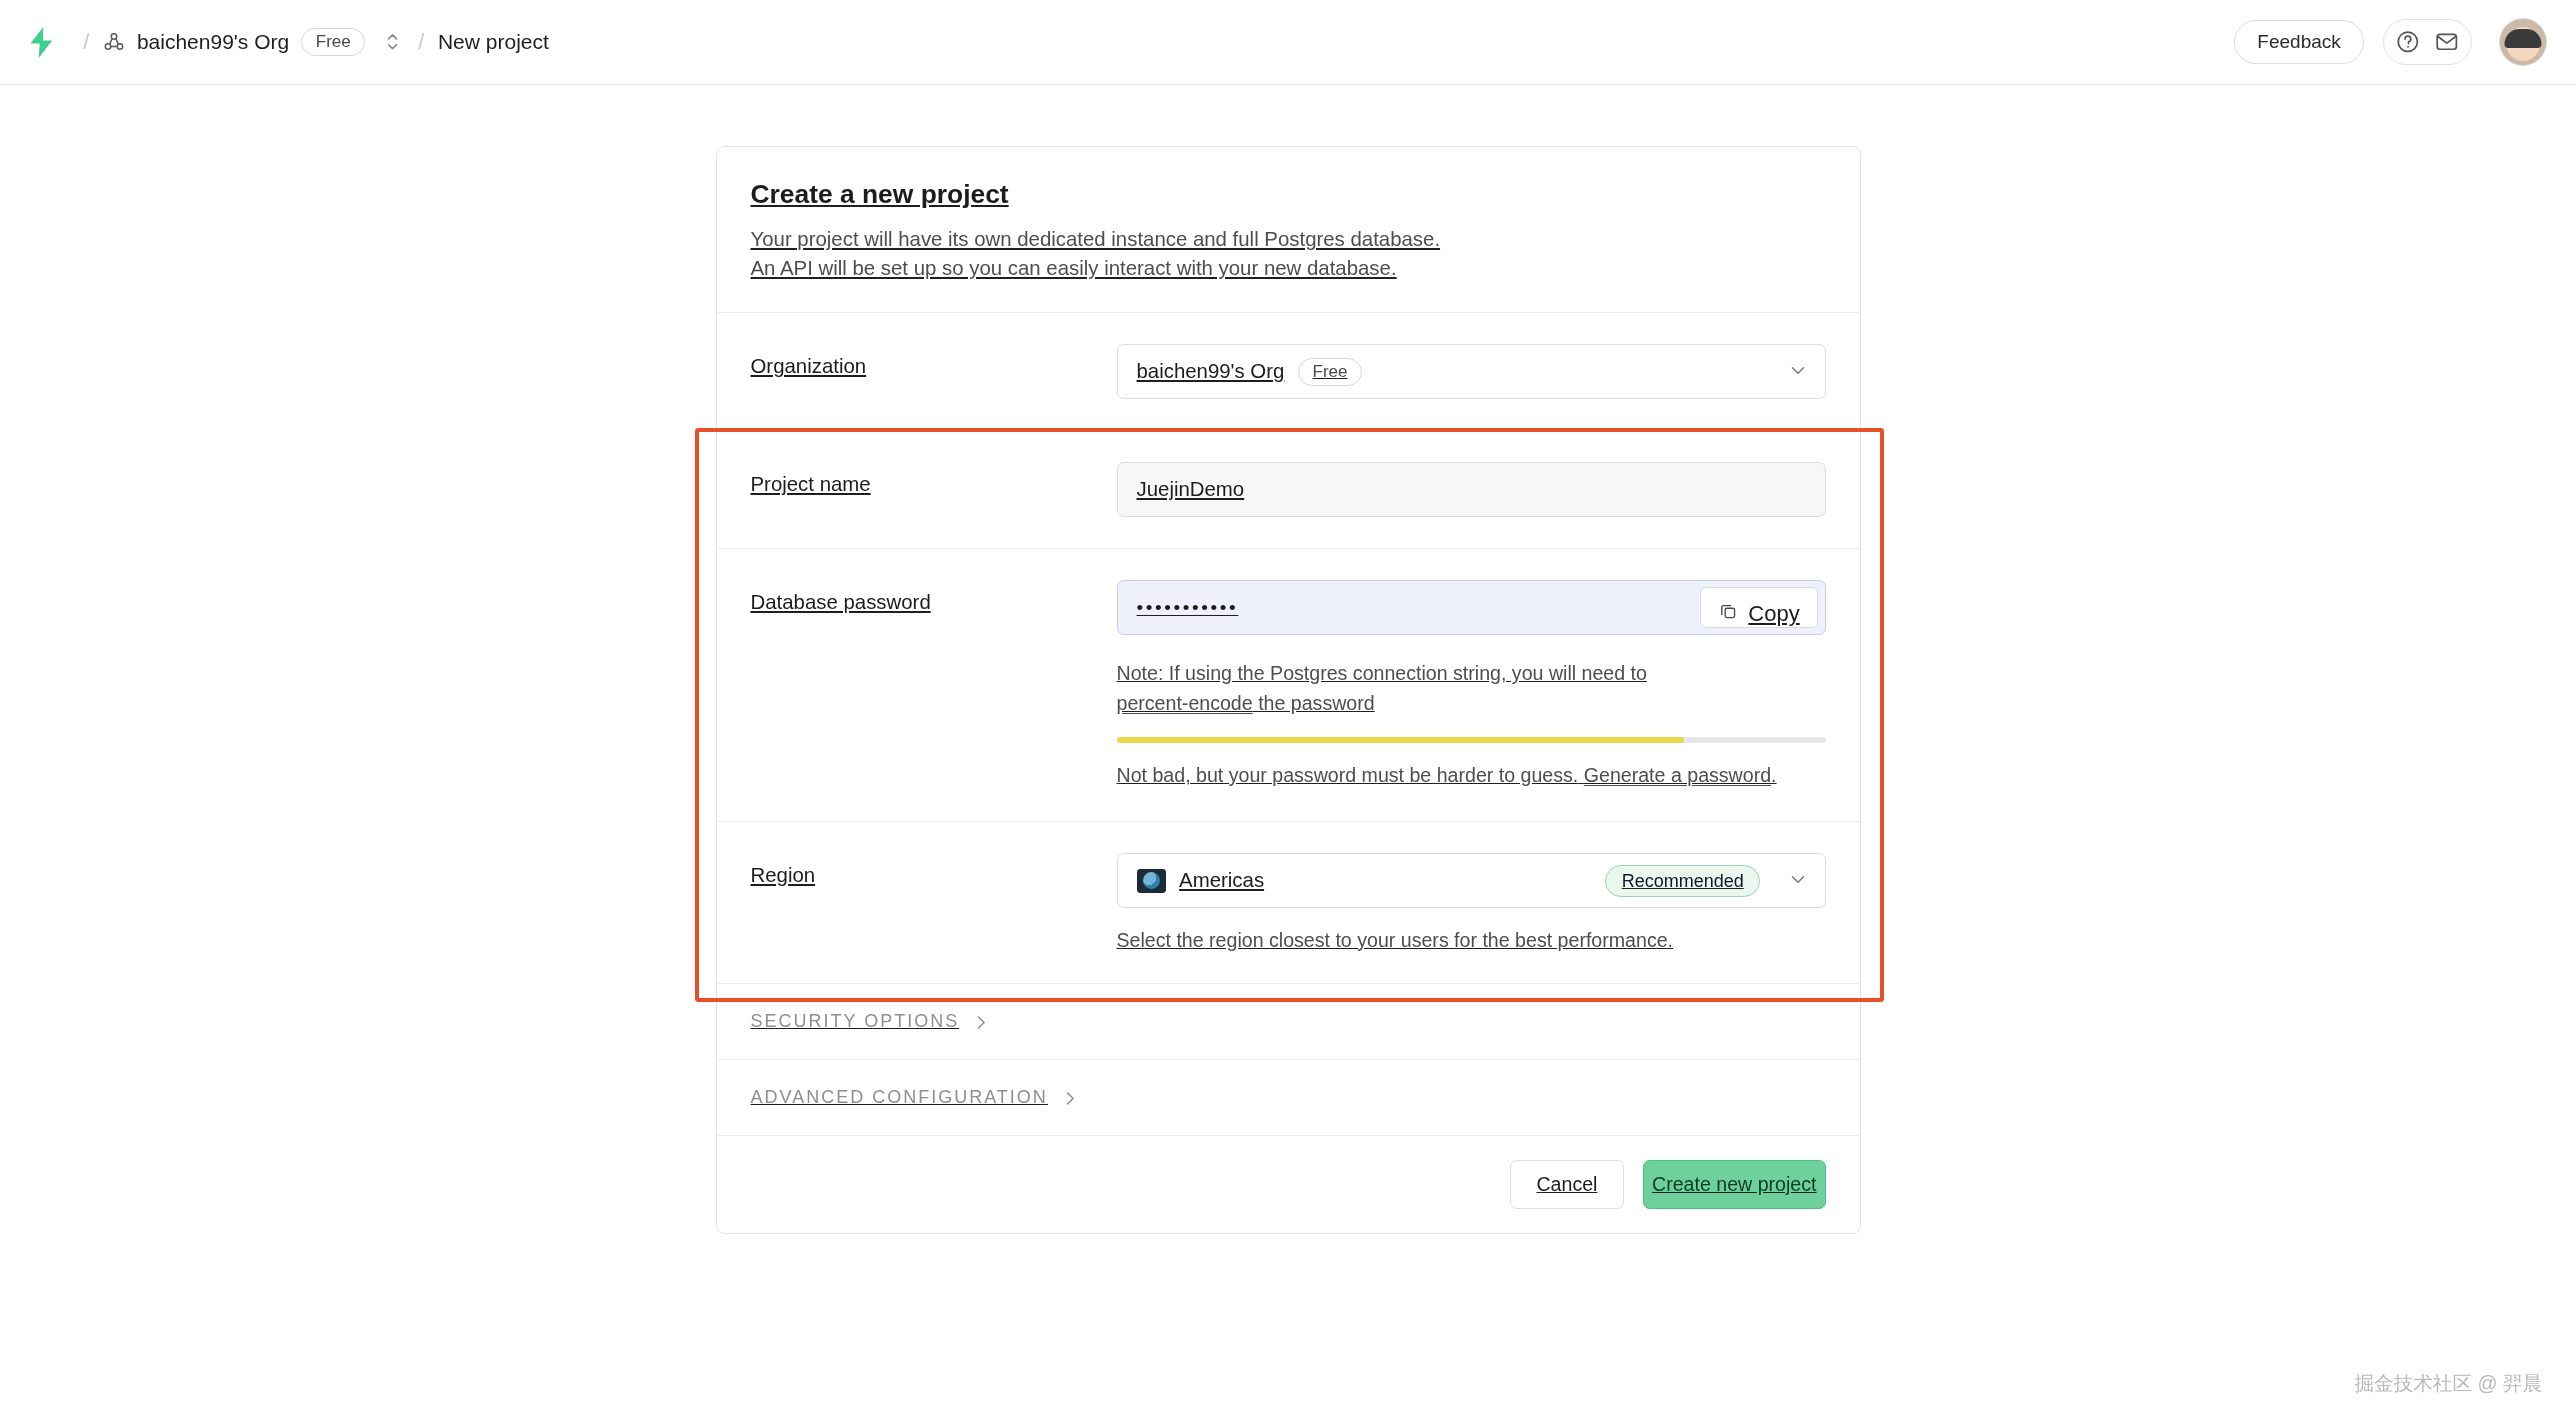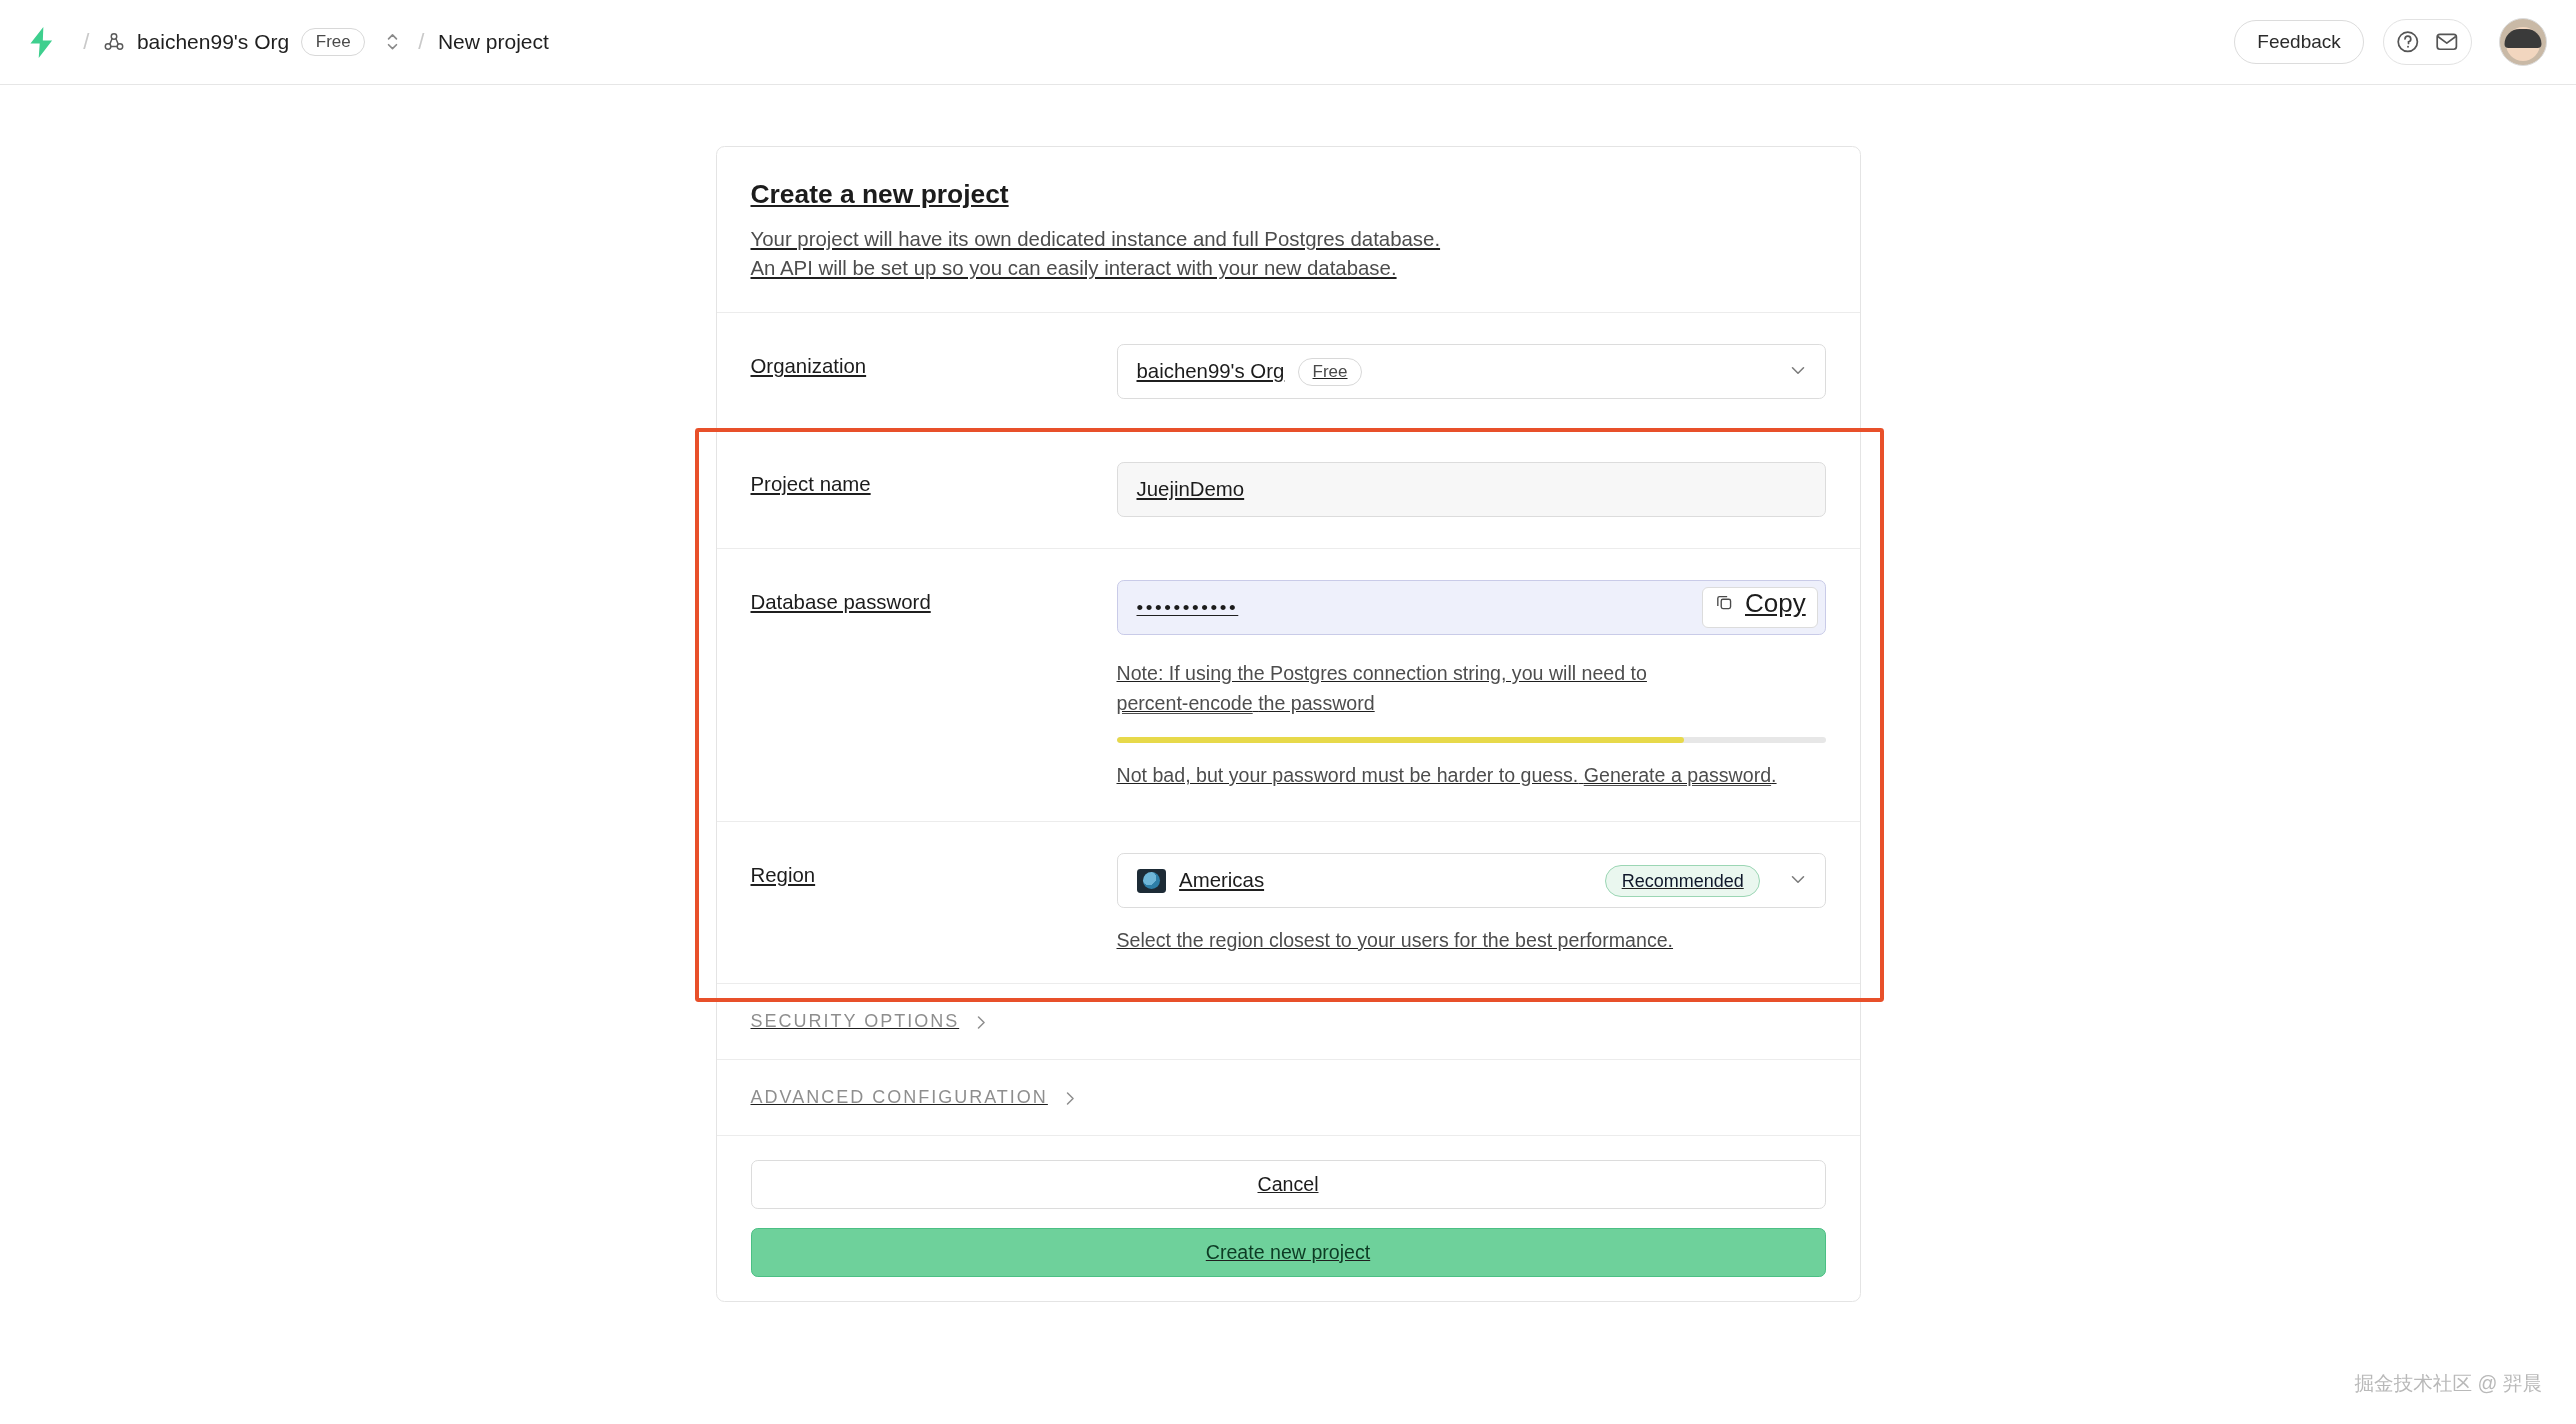--- a/index.html
+++ b/index.html
@@ -222,24 +222,24 @@
     letter-spacing: 2.6px;
     color: #1c1c1c;
   }
   .copy-btn {
     margin-left: auto;
     border: 0.9px solid #dcdcdc;
     border-radius: 6px;
     background: #fff;
     height: 41px;
     display: flex;
-    align-items: flex-start;
+    align-items: flex-end;
     gap: 10.2px;
-    padding: 0 11px;
-    font-size: 26px;
+    padding: 0 17px;
+    font-size: 22px;
     color: #1c1c1c;
     cursor: pointer;
   }
   .note {
     font-size: 19.6px;
     color: #4d4d4d;
     line-height: 1.5;
     margin-top: 24px;
   }
   .note u, .link-u {
@@ -306,21 +306,20 @@
     letter-spacing: 2px;
     color: #8e8e8e;
     text-transform: uppercase;
   }
   .collapse-chev { color: #8e8e8e; display: flex; }
   .card-footer {
     padding: 24px 34px;
     display: flex;
     justify-content: flex-end;
     gap: 19px;
-    flex-direction: column;
   }
   .btn-cancel {
     border: 0.9px solid #dcdcdc;
     background: #fff;
     border-radius: 6.8px;
     font-size: 19.6px;
     color: #1c1c1c;
     padding: 12px 25.6px;
     cursor: pointer;
     font-family: "Liberation Sans", sans-serif;

